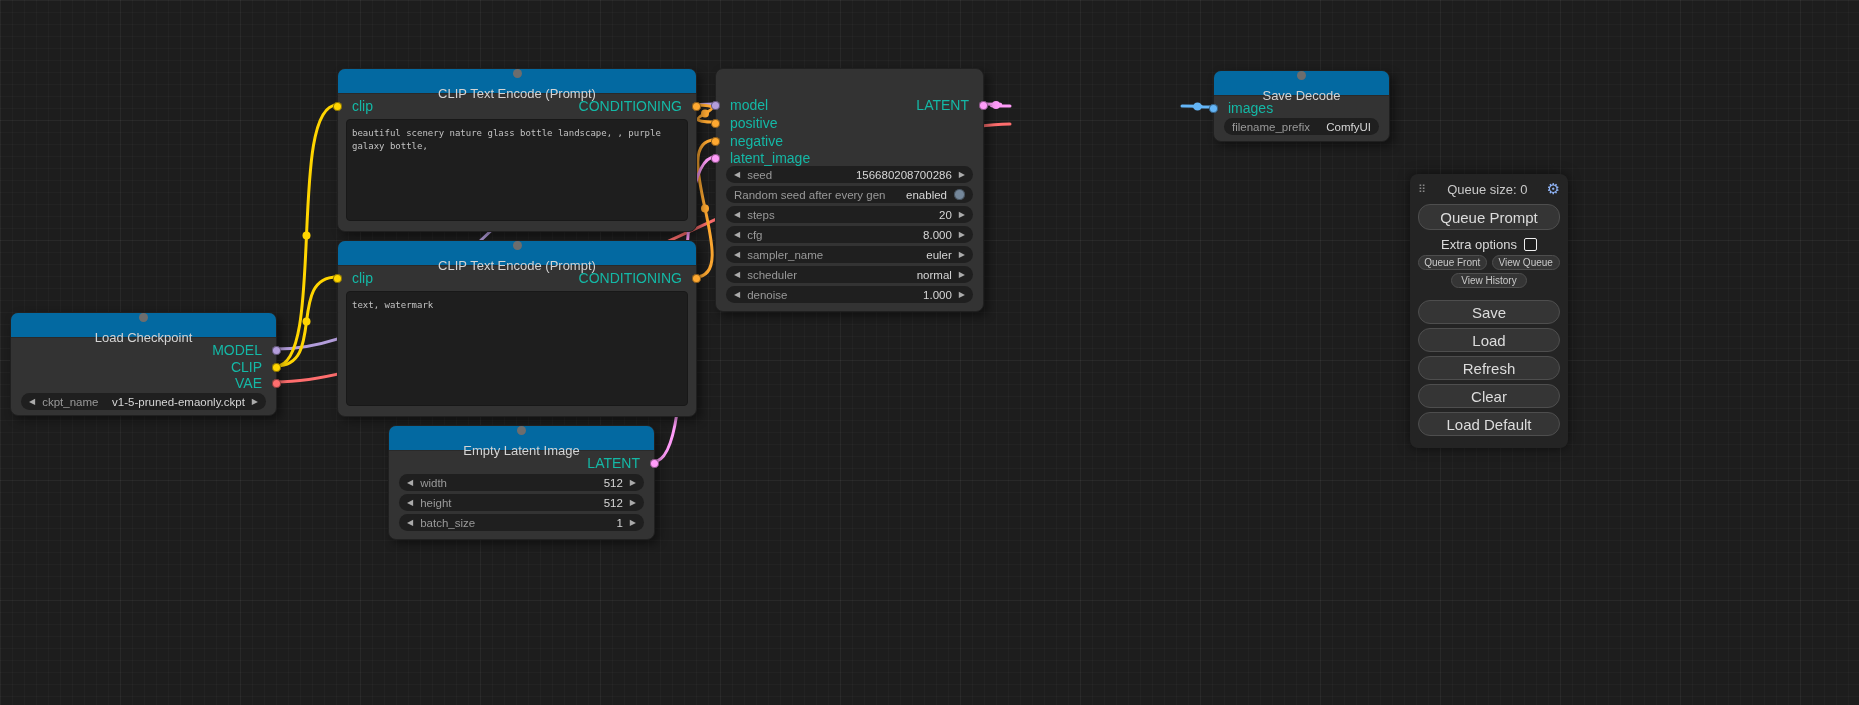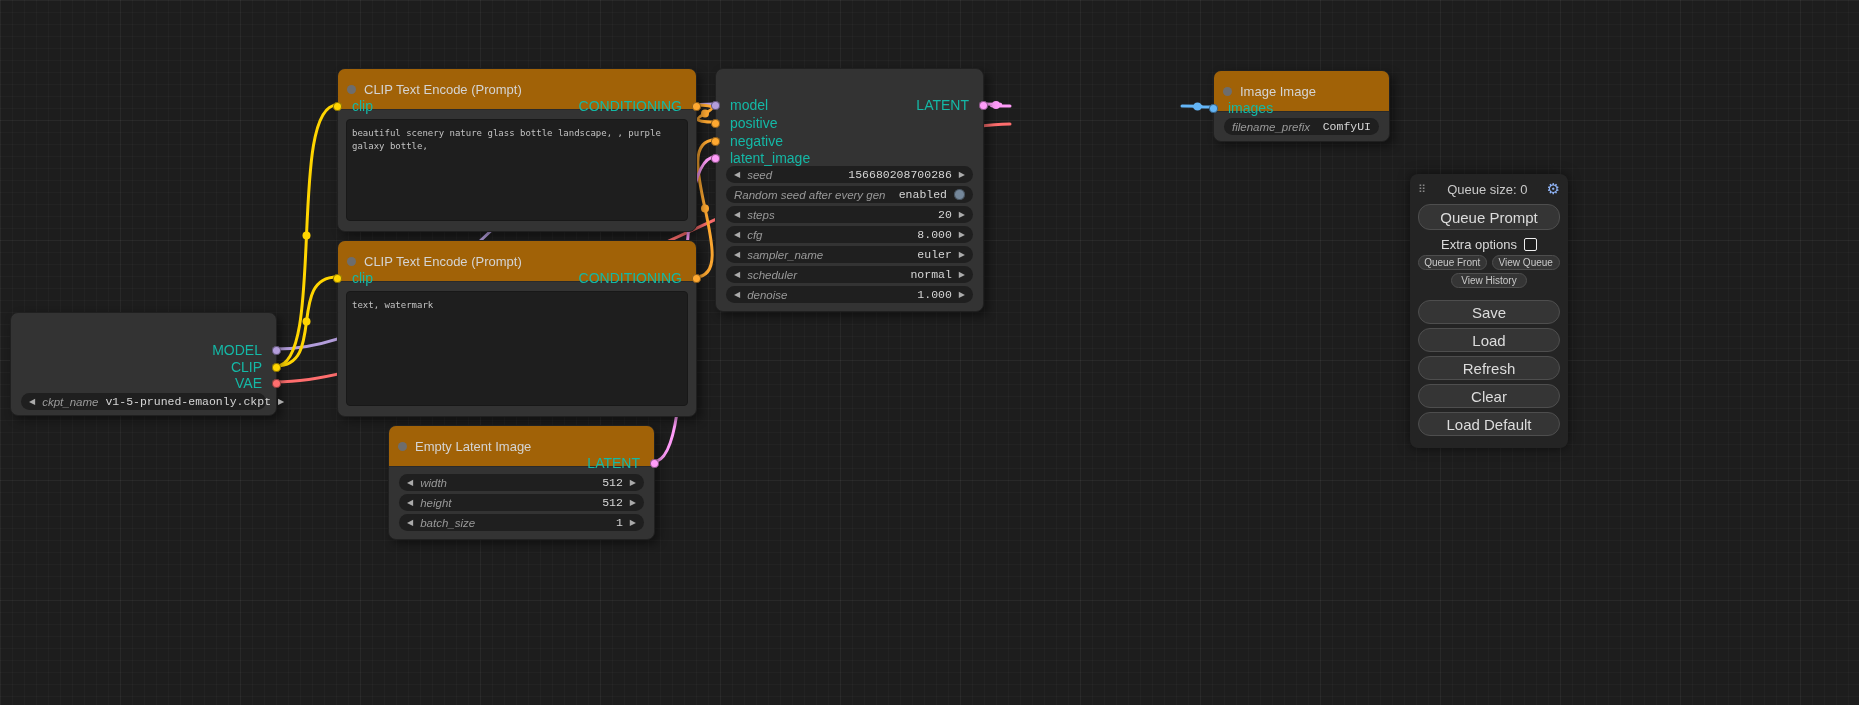--- a/index.html
+++ b/index.html
@@ -19,45 +19,46 @@
 
   .node {
     position:absolute; z-index:2;
     background:#333333;
     border:1px solid #202020;
     border-radius:8px;
     box-shadow:4px 4px 10px rgba(0,0,0,0.45);
     color:#c8c8c8;
   }
   .node-title {
-    height:24px; background:#a16207;
+    height:24px; background:#0369a1;
     border-radius:7px 7px 0 0;
     display:flex; align-items:center; gap:8px;
-    padding:8px 9px; font-size:13px; color:#d4d4d4;
+    padding:0 9px; font-size:13px; color:#d4d4d4;
     border-bottom:1px solid #2a2a2a;
     cursor:move;
+    flex-direction:column;
   }
   .title-dot { width:9px; height:9px; border-radius:50%; background:#6d6d6d; flex:0 0 auto; }
 
   .slot { position:absolute; height:16px; display:flex; align-items:center; font-size:14px; color:#14b8a6; }
   .slot.in  { left:14px; }
   .slot.out { right:14px; }
   .slot-dot { width:9px; height:9px; border-radius:50%; box-shadow:inset 0 0 0 1px rgba(0,0,0,0.45); position:absolute; top:3.5px; background:#888; cursor:crosshair; }
   .slot.in  .slot-dot { left:-19px; }
   .slot.out .slot-dot { right:-19px; }
 
   .widget {
     position:absolute; left:10px; right:10px; height:17px;
     background:#1f1f1f; border-radius:9px;
     display:flex; align-items:center; gap:7px;
     padding:0 8px; font-size:11.5px; cursor:pointer;
   }
   .arr { font-size:8px; color:#ababab; line-height:1; }
-  .wl { color:#999999; white-space:nowrap;font-style:italic; }
-  .wv { margin-left:auto; color:#d6d6d6; white-space:nowrap;font-family:Liberation Mono, monospace; }
+  .wl { color:#999999; white-space:nowrap; }
+  .wv { margin-left:auto; color:#d6d6d6; white-space:nowrap; }
   .toggle-knob { width:11px; height:11px; border-radius:50%; background:#74879a; box-shadow:inset 0 0 0 1px rgba(0,0,0,0.35); flex:0 0 auto; }
 
   .prompt-text {
     position:absolute; left:8px; right:8px; top:50px; bottom:10px;
     background:#1e1e1e; border:1px solid #181818; border-radius:4px;
     color:#c2c2c2; font:9px "DejaVu Sans Mono", monospace;
     line-height:1.45; padding:7px 5px; resize:none; outline:none; box-sizing:border-box;
   }
 
   .queue-panel {
@@ -104,20 +105,24 @@
       <circle cx="705" cy="208.5" r="4" fill="#FFA931"></circle>
       <path d="M 653 462 C 703 462, 665 157, 715 157" stroke="#FF9CF9" stroke-width="3" fill="none"></path>
       <circle cx="684" cy="309.5" r="4" fill="#FF9CF9"></circle>
       <path d="M 982 104 C 1032 104, 960 106, 1010 106" stroke="#FF9CF9" stroke-width="3" fill="none"></path>
       <circle cx="996" cy="105" r="4" fill="#FF9CF9"></circle>
       <path d="M 1182 106 C 1232 106, 1163 107, 1213 107" stroke="#64B5F6" stroke-width="3" fill="none"></path>
       <circle cx="1197.5" cy="106.5" r="4" fill="#64B5F6"></circle>
     </svg>
 
   <div class="node" style="left:10px; top:312px; width:265px; height:102px;">
+    <div class="node-title">
+      <span class="title-dot"></span>
+      <span>Load Checkpoint</span>
+    </div>
     <div class="slot out" style="top:29px">
       <span>MODEL</span>
       <i class="slot-dot" style="background: rgb(179, 157, 219);"></i>
     </div>
     <div class="slot out" style="top:46px">
       <span>CLIP</span>
       <i class="slot-dot" style="background: rgb(255, 213, 0);"></i>
     </div>
     <div class="slot out" style="top:62px">
       <span>VAE</span>
@@ -253,21 +258,21 @@
       <span class="wl">denoise</span>
       <span class="wv">1.000</span>
       <span class="arr">▶</span>
     </div>
   </div>
 
 
   <div class="node" style="left:1213px; top:70px; width:175px; height:70px;">
     <div class="node-title">
       <span class="title-dot"></span>
-      <span>Image Image</span>
+      <span>Save Decode</span>
     </div>
     <div class="slot in" style="top:29px">
       <i class="slot-dot" style="background: rgb(100, 181, 246);"></i>
       <span>images</span>
     </div>
     <div class="widget" style="top:47px">
       <span class="wl">filename_prefix</span>
       <span class="wv">ComfyUI</span>
     </div>
   </div>

